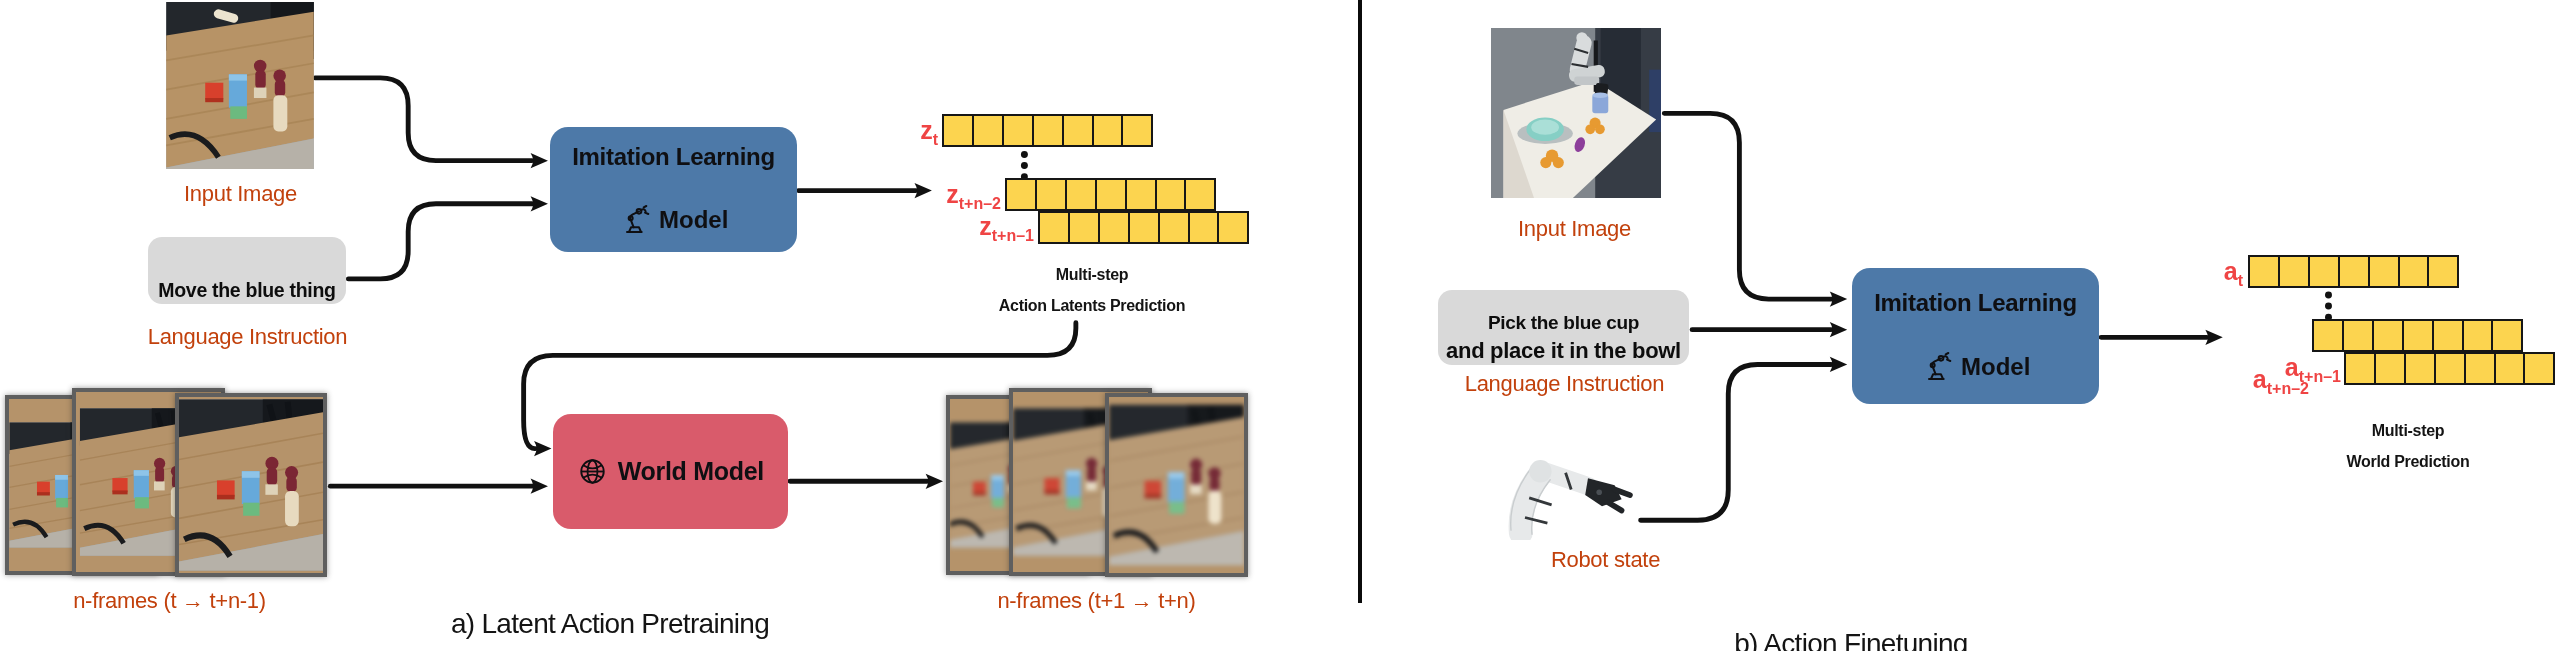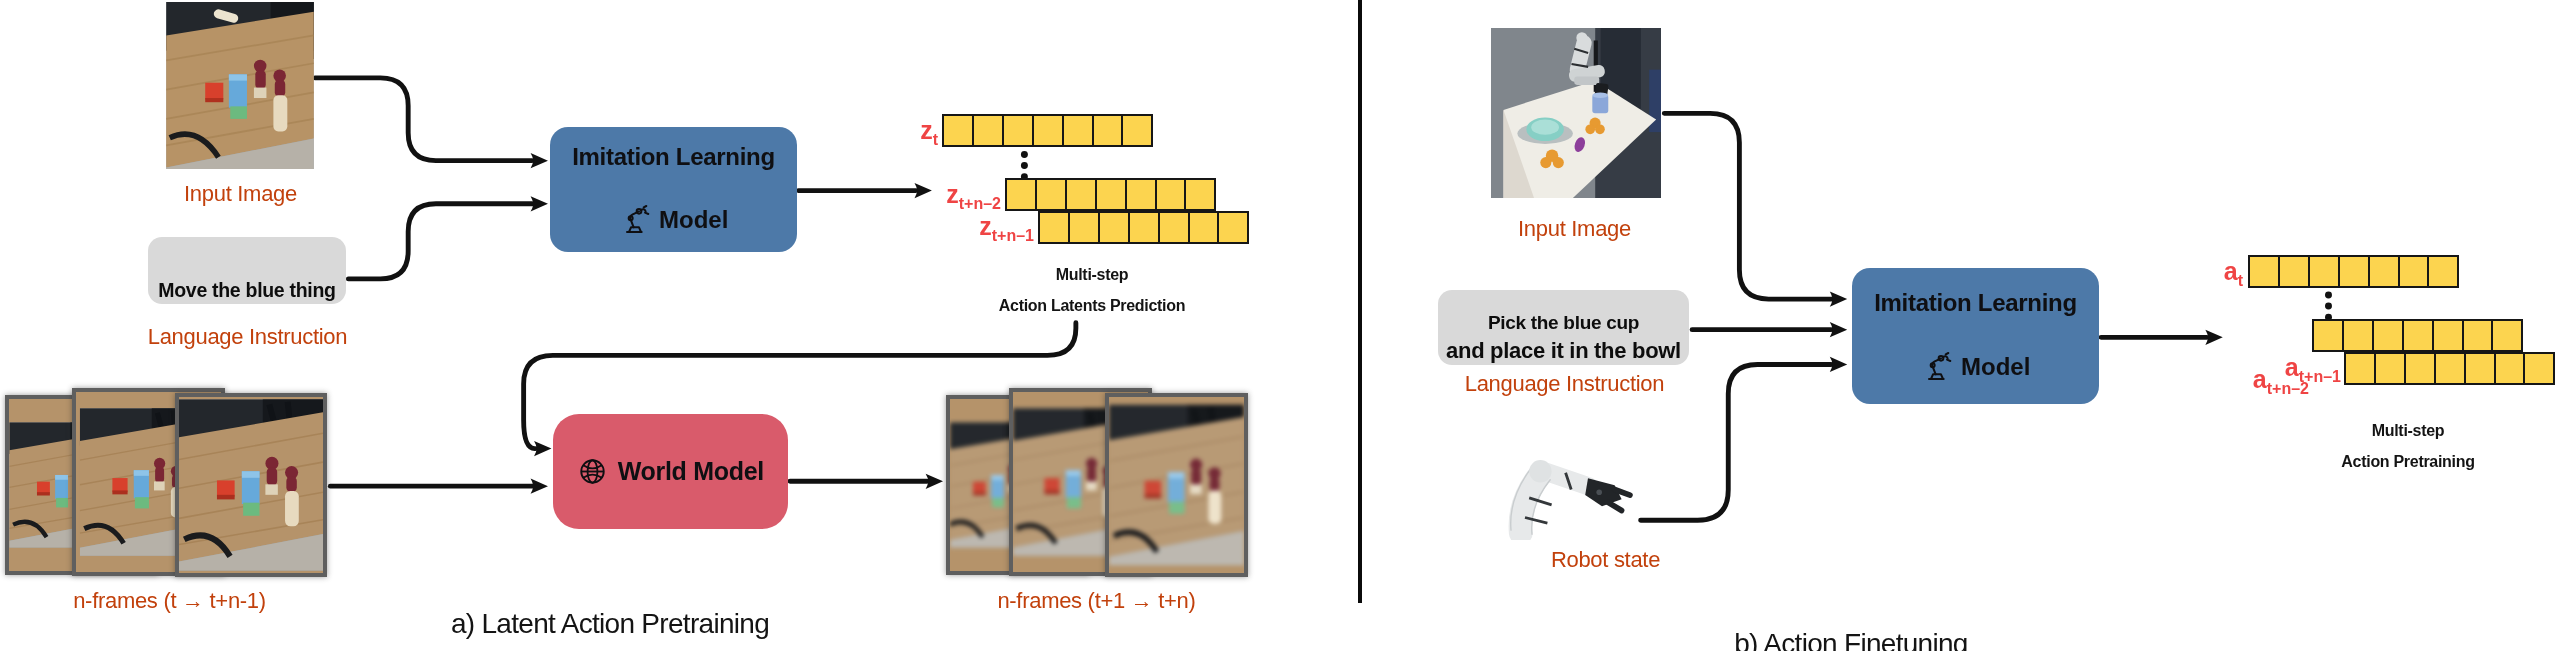--- a/index.html
+++ b/index.html
@@ -7,21 +7,21 @@
   .stage{position:relative;width:2576px;height:651px;background:#fff;}
   .abs{position:absolute;}
   .overlay{position:absolute;left:0;top:0;width:2576px;height:651px;pointer-events:none;}
   .lbl{font-size:22px;color:#c2410c;text-align:center;letter-spacing:-0.3px;}
   .caption{font-size:28px;color:#141414;text-align:center;letter-spacing:-0.7px;}
   .instr-box{background:var(--instruction_gray);border-radius:14px;display:flex;flex-direction:column;align-items:center;justify-content:flex-end;font-weight:700;color:#0d0d0d;}
   .instr-box .line{font-size:19.5px;line-height:28px;letter-spacing:-0.3px;white-space:nowrap;}
   .model-box{background:var(--model_blue);border-radius:18px;display:flex;flex-direction:column;align-items:center;justify-content:center;color:#0f0f12;font-weight:700;gap:28px;}
   .model-box .l1{font-size:24px;letter-spacing:-0.3px;white-space:nowrap;}
   .model-box .l2{font-size:24px;display:flex;align-items:center;gap:8.4px;margin-top:5.6px;}
-  .world-box{background:var(--world_red);border-radius:26px;display:flex;align-items:center;justify-content:center;gap:9.7px;color:#0f0f12;font-weight:700;font-size:25px;letter-spacing:-0.3px;}
+  .world-box{background:var(--world_red);border-radius:18px;display:flex;align-items:center;justify-content:center;gap:9.7px;color:#0f0f12;font-weight:700;font-size:25px;letter-spacing:-0.3px;}
   .trow{position:absolute;display:flex;}
   .cell{width:32px;height:33px;background:var(--token_yellow);border:2.1px solid #161616;margin-left:-2.1px;box-sizing:border-box;}
   .cell:first-child{margin-left:0;}
   .tok-lbl{position:absolute;font-weight:700;font-size:25px;color:#ef4444;white-space:nowrap;text-align:right;}
   .tok-lbl .sub{font-size:16px;vertical-align:-6.3px;letter-spacing:0;}
   .mstep{position:absolute;text-align:center;font-weight:700;color:#141414;font-size:16px;line-height:31px;letter-spacing:-0.3px;}
   .photo{position:absolute;overflow:hidden;}
   .photo svg{display:block;width:100%;height:100%;}
   .frame{position:absolute;border:4.9px solid #5f5f5f;box-sizing:border-box;box-shadow:0 0 5.6px rgba(40,40,40,.45);overflow:hidden;background:#b5936a;}
   .frame svg{display:block;width:100%;height:100%;}
@@ -360,19 +360,19 @@
       <div class="cell"></div>
       <div class="cell"></div>
       <div class="cell"></div>
       <div class="cell"></div>
       <div class="cell"></div>
       <div class="cell"></div>
     </div>
 
   <div class="mstep" style="left:2241px;top:415px;width:334px;">
     <div>Multi-step</div>
-    <div>Action Pretraining</div>
+    <div>World Prediction</div>
   </div>
 
   <div class="abs caption" style="left:1642px;top:608px;width:418px;margin-top:20px;">b) Action Finetuning</div>
 
 </div>
 
 
 </body></html>

